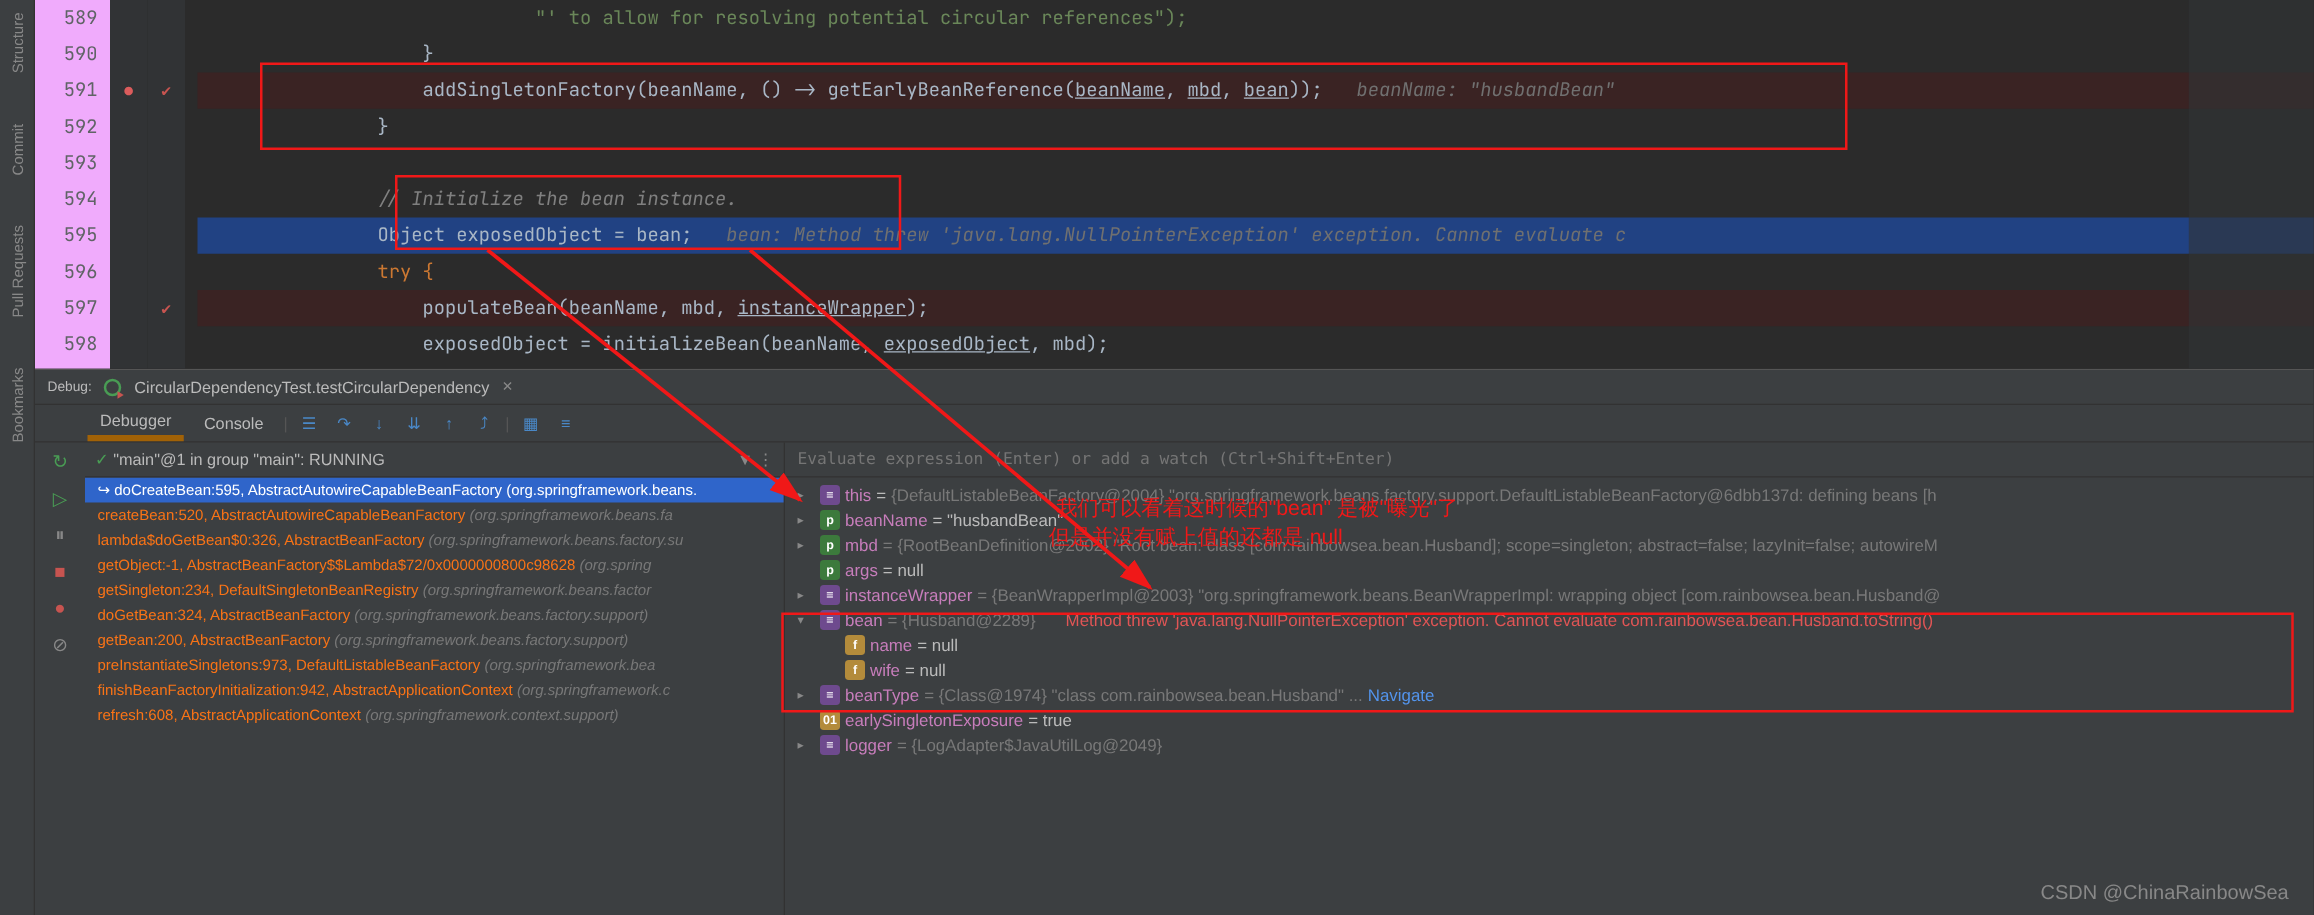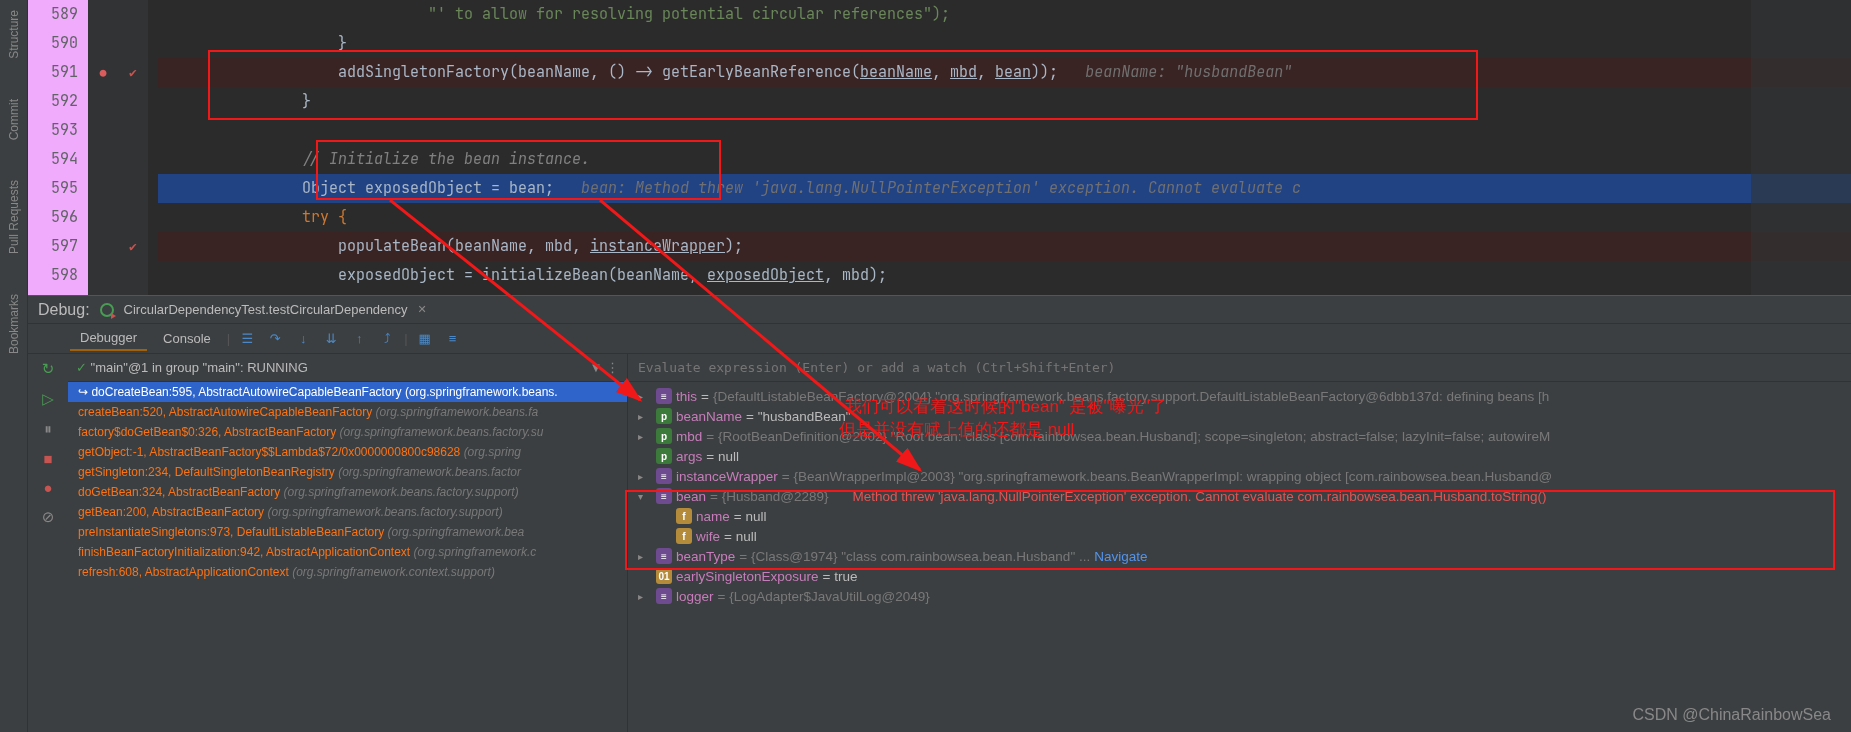--- a/index.html
+++ b/index.html
@@ -88,37 +88,37 @@
   border-top: 1px solid #555;
 }
 .debug-header {
   height: 28px;
   display: flex;
   align-items: center;
   padding: 0 10px;
   gap: 10px;
   border-bottom: 1px solid #323232;
 }
-.debug-header .lbl { color: #bbb; font-size: 16px; }
+.debug-header .lbl { color: #bbb; font-size: 11px; }
 .debug-header .tab-name { color: #bbb; }
 .debug-header .icon-close { color: #888; cursor: pointer; font-size: 11px; }
 .debug-toolbar {
   height: 30px;
   display: flex;
   align-items: center;
   padding-left: 42px;
   gap: 6px;
   border-bottom: 1px solid #323232;
 }
 .debug-toolbar .tab-item {
   padding: 4px 10px;
   color: #bbb;
   cursor: pointer;
 }
-.debug-toolbar .tab-item.active { border-bottom: 2px solid #a16207; }
+.debug-toolbar .tab-item.active { border-bottom: 5px solid #a16207; }
 .debug-toolbar .sep { color: #555; }
 .debug-toolbar .tbtn {
   width: 22px; height: 22px; display: flex; align-items: center; justify-content: center;
   color: #4a88c7; cursor: pointer;
 }
 .debug-body {
   flex: 1;
   display: flex;
 }
 .debug-left-icons {
@@ -357,21 +357,21 @@
           <span class="ibtn">⊘</span>
         </div>
         <div class="frames-panel">
           <div class="frames-header">
             <span><span style="color:#499c54">✓ </span><span class="thread">"main"@1 in group "main": RUNNING</span></span>
             <span><span style="color:#888;cursor:pointer">▼</span> <span style="color:#888;cursor:pointer">⋮</span></span>
           </div>
           <div class="frames-list">
             <div class="frame-row active"><span style="color:#fff">↪ </span><span class="loc">doCreateBean:595, AbstractAutowireCapableBeanFactory</span> <span>(org.springframework.beans.</span></div>
             <div class="frame-row"><span class="loc">createBean:520, AbstractAutowireCapableBeanFactory</span> <span>(org.springframework.beans.fa</span></div>
-            <div class="frame-row"><span class="loc">factory$doGetBean$0:326, AbstractBeanFactory</span> <span>(org.springframework.beans.factory.su</span></div>
+            <div class="frame-row"><span class="loc">lambda$doGetBean$0:326, AbstractBeanFactory</span> <span>(org.springframework.beans.factory.su</span></div>
             <div class="frame-row"><span class="loc">getObject:-1, AbstractBeanFactory$$Lambda$72/0x0000000800c98628</span> <span>(org.spring</span></div>
             <div class="frame-row"><span class="loc">getSingleton:234, DefaultSingletonBeanRegistry</span> <span>(org.springframework.beans.factor</span></div>
             <div class="frame-row"><span class="loc">doGetBean:324, AbstractBeanFactory</span> <span>(org.springframework.beans.factory.support)</span></div>
             <div class="frame-row"><span class="loc">getBean:200, AbstractBeanFactory</span> <span>(org.springframework.beans.factory.support)</span></div>
             <div class="frame-row"><span class="loc">preInstantiateSingletons:973, DefaultListableBeanFactory</span> <span>(org.springframework.bea</span></div>
             <div class="frame-row"><span class="loc">finishBeanFactoryInitialization:942, AbstractApplicationContext</span> <span>(org.springframework.c</span></div>
             <div class="frame-row"><span class="loc">refresh:608, AbstractApplicationContext</span> <span>(org.springframework.context.support)</span></div>
           </div>
         </div>
         <div class="vars-panel">

